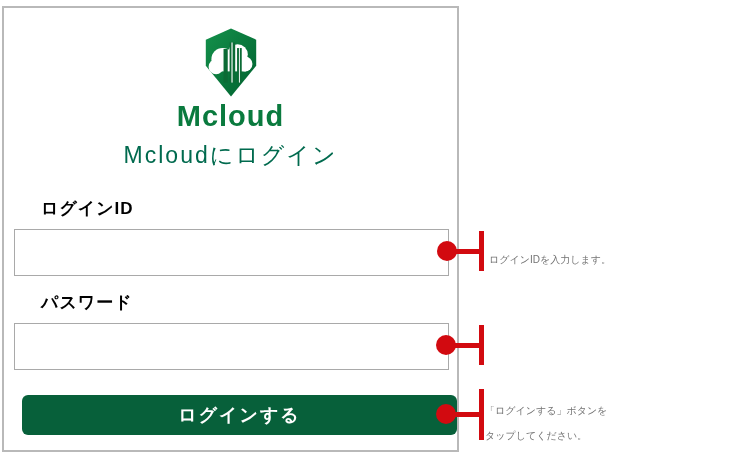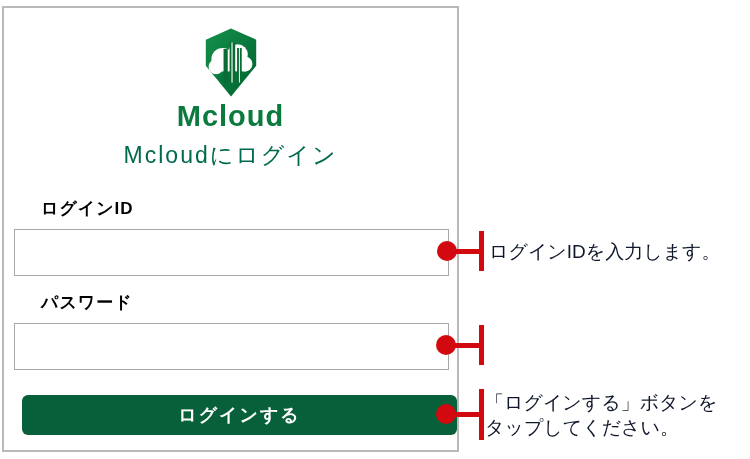--- a/index.html
+++ b/index.html
@@ -103,24 +103,25 @@
     height:5px;
     background:var(--annotation-red);
   }
   .callout-vbar{
     position:absolute;
     width:5px;
     background:var(--annotation-red);
   }
   .callout-text{
     position:absolute;
-    font-size:19px;
+    font-size:10px;
     line-height:25px;
-    color:#0f172a;
+    color:#737373;
     white-space:pre-line;
+    margin-top:8px;
   }
 </style>
 </head>
 <body>
 
 <div class="stage">
 
   <div class="panel">
 
     <div class="logo-wrap">

